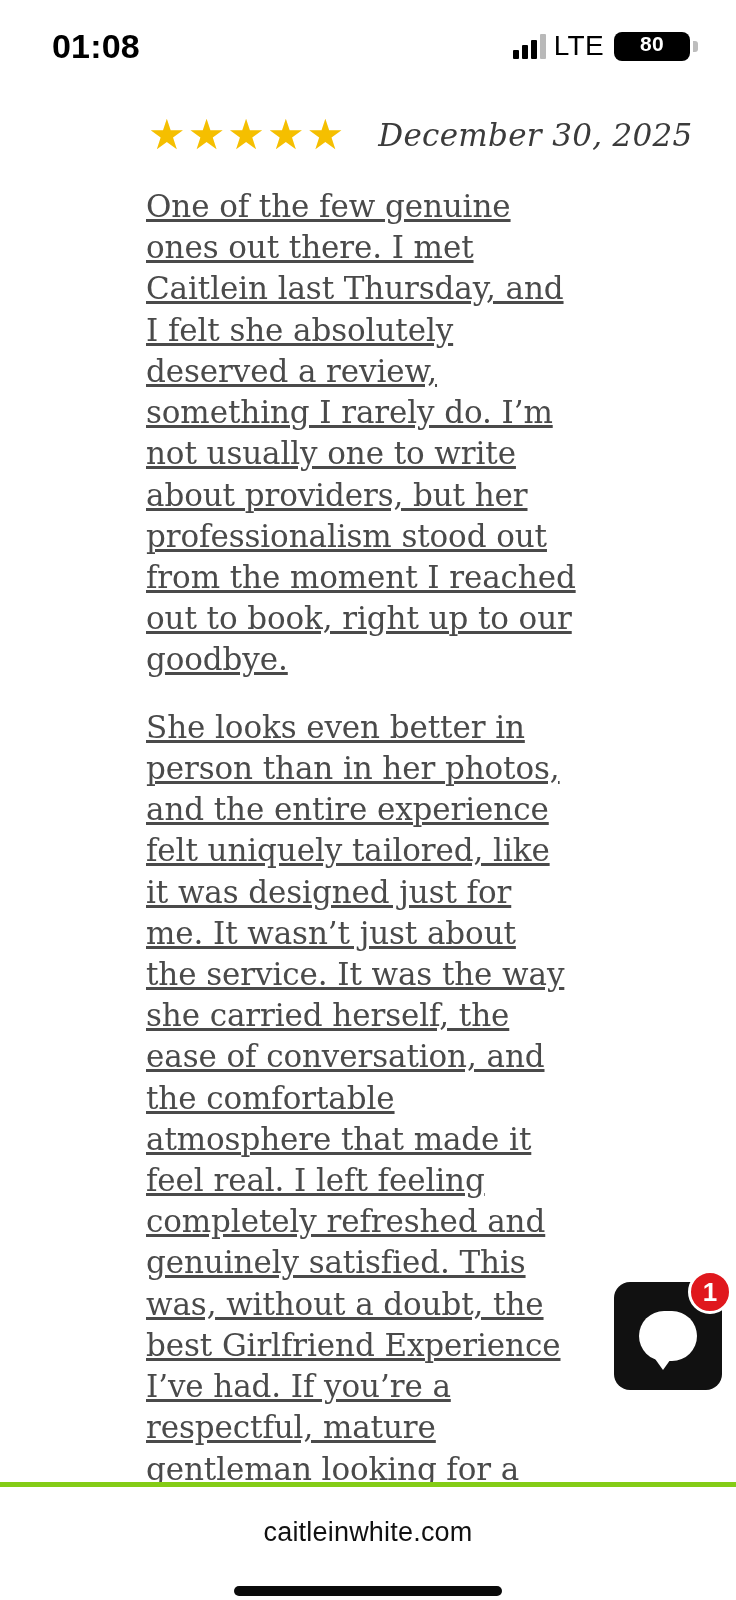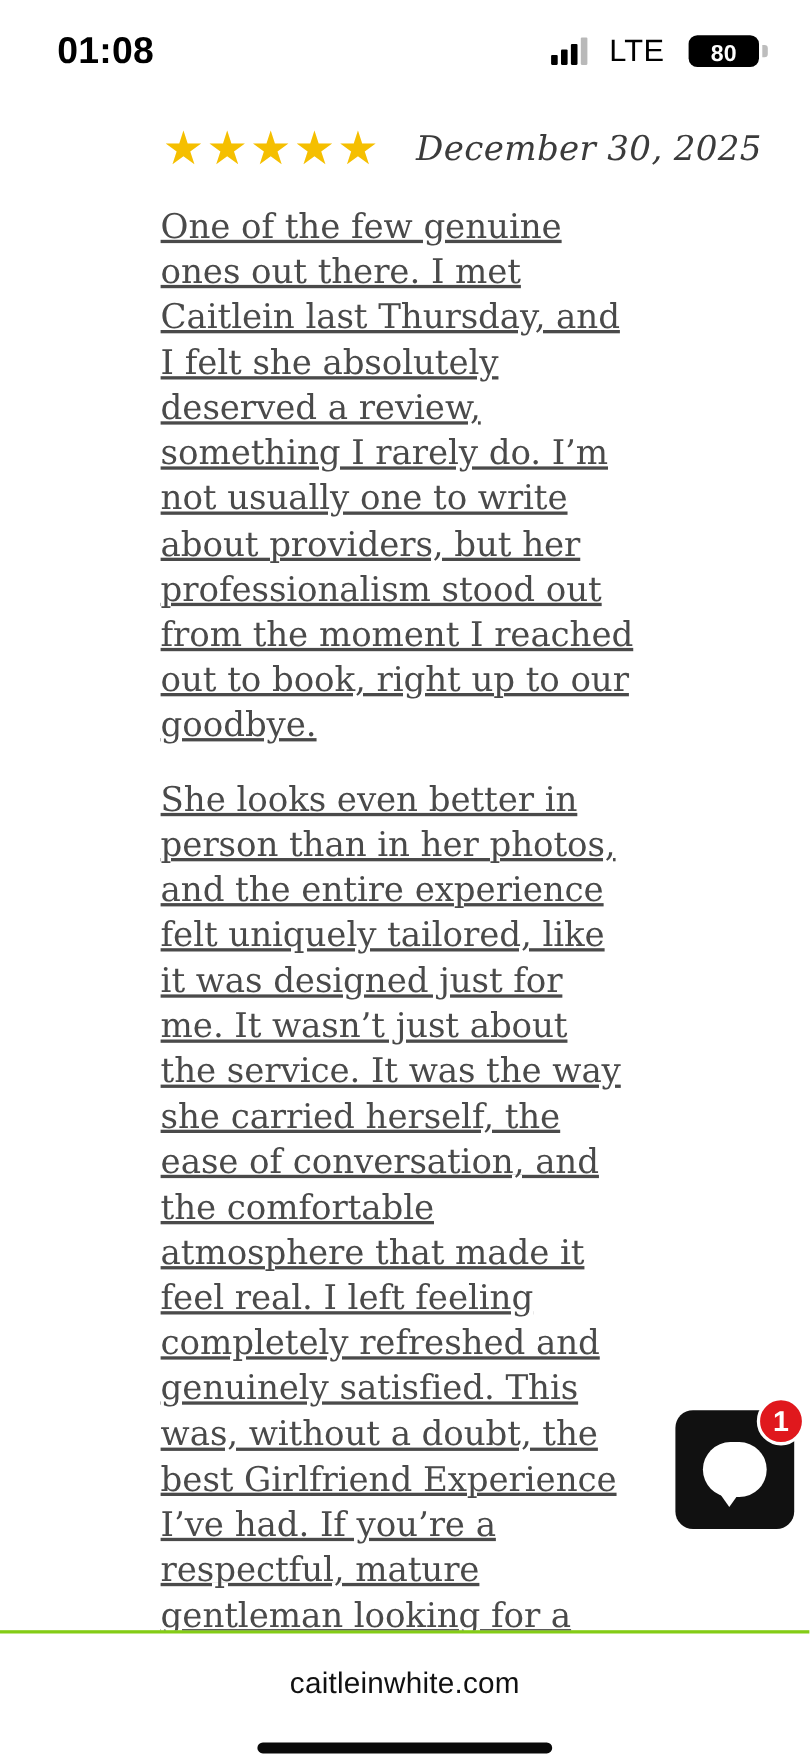--- a/index.html
+++ b/index.html
@@ -32,21 +32,21 @@
   .status-time {
     font-size: 34px;
     font-weight: 600;
     letter-spacing: 0.2px;
     color: #000000;
     font-family: "Liberation Sans", sans-serif;
   }
   .status-right {
     display: flex;
     align-items: center;
-    gap: 16px;
+    gap: 4px;
   }
   .signal-bars {
     display: flex;
     align-items: flex-end;
     gap: 3px;
     height: 26px;
   }
   .signal-bars i {
     display: block;
     width: 6px;
@@ -59,26 +59,26 @@
   .signal-bars i:nth-child(4) { height: 25px; background: #b9b9b9; }
   .net-label {
     font-size: 28px;
     font-weight: 500;
     color: #000;
     margin-left: 4px;
     letter-spacing: 0.3px;
   }
   .battery {
     position: relative;
-    width: 64px;
+    width: 76px;
     height: 29px;
     border-radius: 8px;
     background: #000;
     display: flex;
-    align-items: flex-end;
+    align-items: flex-start;
     justify-content: center;
     margin-left: 6px;
   }
   .battery .pct {
     color: #fff;
     font-size: 21px;
     font-weight: 700;
     letter-spacing: 0.2px;
   }
   .battery::after {
@@ -178,21 +178,21 @@
     font-weight: 600;
     display: flex;
     align-items: center;
     justify-content: center;
     border: 3px solid #ffffff;
   }
 
   
   .browser-bar {
     flex: 0 0 118px;
-    border-top: 3px solid #84cc16;
+    border-top: 5px solid #84cc16;
     background: #ffffff;
     display: flex;
     flex-direction: column;
     align-items: center;
     justify-content: flex-start;
     padding-top: 30px;
   }
   .url-text {
     font-size: 27px;
     color: #111111;

